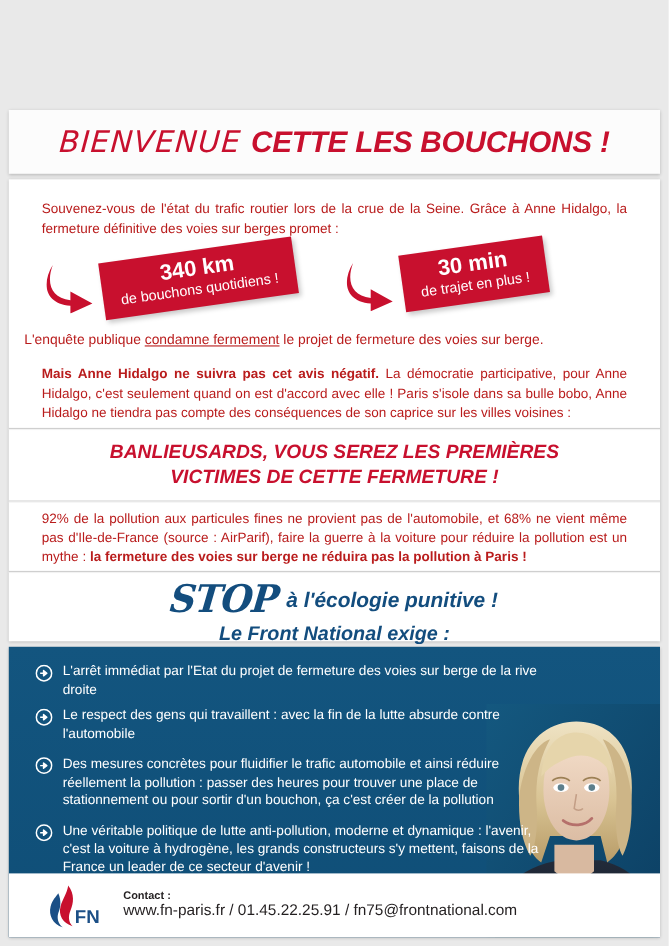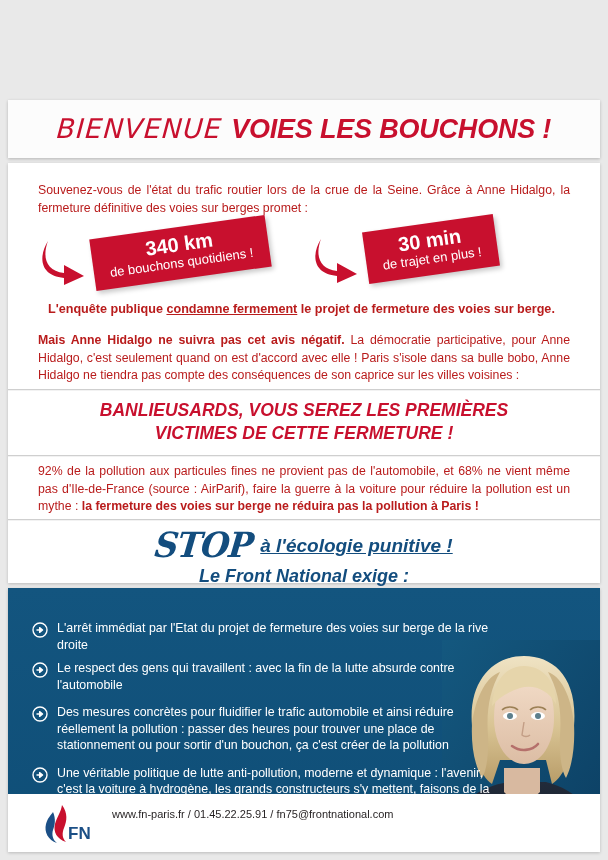--- a/index.html
+++ b/index.html
@@ -102,21 +102,21 @@
   .badge .small{
     display:block;font-size:13px;font-weight:500;line-height:15px;margin-top:1px;
     font-family:"Liberation Sans", sans-serif;
   }
   #badge1{left:60px;top:6px;transform:rotate(-8deg);}
   #arrow1{left:10px;top:14px;}
   #badge2{left:333px;top:2px;transform:rotate(-8deg);}
   #arrow2{left:283px;top:12px;}
 
   
-  .p-enquete{left:40px;top:138px;width:540px;font-weight:bold;font-size:12.6px;}
+  .p-enquete{left:14px;top:138px;width:540px;font-weight:normal;font-size:12.6px;}
   
   .p-hidalgo{left:30px;top:169px;width:532px;}
 
   .rule{
     position:absolute;left:0;width:592px;height:0;
     border-top:1px solid #cfcfcf;
     border-bottom:1px solid #f2f2f2;
   }
   #rule1{top:226px;}
   #rule2{top:292px;}
@@ -150,39 +150,38 @@
   }
   .stop-rest{
     color:#134d7e;
     font-size:19px;
     font-style:italic;
     font-weight:bold;
     font-family:"Liberation Sans", sans-serif;
     display:inline-block;
     margin-left:7px;
     vertical-align:4px;
-    text-decoration:underline;
   }
   .stop-line2{
     color:#134d7e;
     font-size:18px;
     font-style:italic;
     font-weight:bold;
     font-family:"Liberation Sans", sans-serif;
     margin-top:2px;
   }
 
   
   .bluepanel{
     position:absolute;left:8px;top:588px;width:592px;height:264px;
     background:linear-gradient(180deg,#13557f 0%,#0f4e77 100%);
     overflow:hidden;
     box-shadow:0 1px 3px rgba(0,0,0,.2);
   }
-  .bullets{position:absolute;left:24px;top:14px;width:470px;margin-top:18px;}
+  .bullets{position:absolute;left:24px;top:14px;width:470px;}
   .bullet{
     display:flex;align-items:flex-start;
     margin-bottom:7px;
   }
   .bullet.spaced{margin-top:11px;}
   .bullet-ico{
     flex:0 0 auto;width:16px;height:16px;margin-top:2px;margin-right:9px;
   }
   .bullet-ico svg{display:block;}
   .bullet-txt{
@@ -209,31 +208,31 @@
     background:#ffffff;
     display:flex;align-items:center;justify-content:flex-start;
   }
   .logo-box svg{display:block;}
   .contact{
     position:absolute;left:104px;top:14px;
     font-family:"Liberation Sans", sans-serif;
     color:#231f20;
   }
   .contact-label{font-size:10px;font-weight:bold;line-height:13px;}
-  .contact-val{font-size:11px;line-height:13px;}
+  .contact-val{font-size:14px;line-height:13px;}
 </style>
 </head>
 <body>
 
 <div class="page">
 
 
   <div class="welcome">
     <div class="welcome-inner">
-      <span class="welcome-a">BIENVENUE</span><span class="welcome-b">VOIES LES BOUCHONS !</span>
+      <span class="welcome-a">BIENVENUE</span><span class="welcome-b">CETTE LES BOUCHONS !</span>
     </div>
   </div>
 
   <div class="panel">
 
     <div class="para just p-intro">Souvenez-vous de l'état du trafic routier lors de la crue de la Seine. Grâce à Anne Hidalgo, la fermeture définitive des voies sur berges promet :</div>
 
     <div class="badges">
 
       <div class="arrow" id="arrow1">
@@ -383,17 +382,18 @@
       <div class="logo-box">
         <svg width="50" height="44" viewBox="0 0 50 44" xmlns="http://www.w3.org/2000/svg">
           <g>
             <path d="M20 3 C26 11, 25 19, 22 26 C20 31, 20 36, 24 40 C15 37, 11 30, 13 22 C15 15, 19 10, 20 3 Z" fill="#c8102e"></path>
             <path d="M11 10 C14 17, 13 23, 11 28 C9.5 33, 11 38, 15 41 C6 38, 2 30, 4 22 C5.6 16, 9 13, 11 10 Z" fill="#1b4f86"></path>
           </g>
           <text x="26" y="37" font-family="Liberation Sans, sans-serif" font-size="17" font-weight="bold" fill="#1b4f86">FN</text>
         </svg>
       </div>
       <div class="contact">
+        <div class="contact-label">Contact :</div>
         <div class="contact-val">www.fn-paris.fr / 01.45.22.25.91 / fn75@frontnational.com</div>
       </div>
     </div>
   </div>
 </div>
 
 </body></html>

